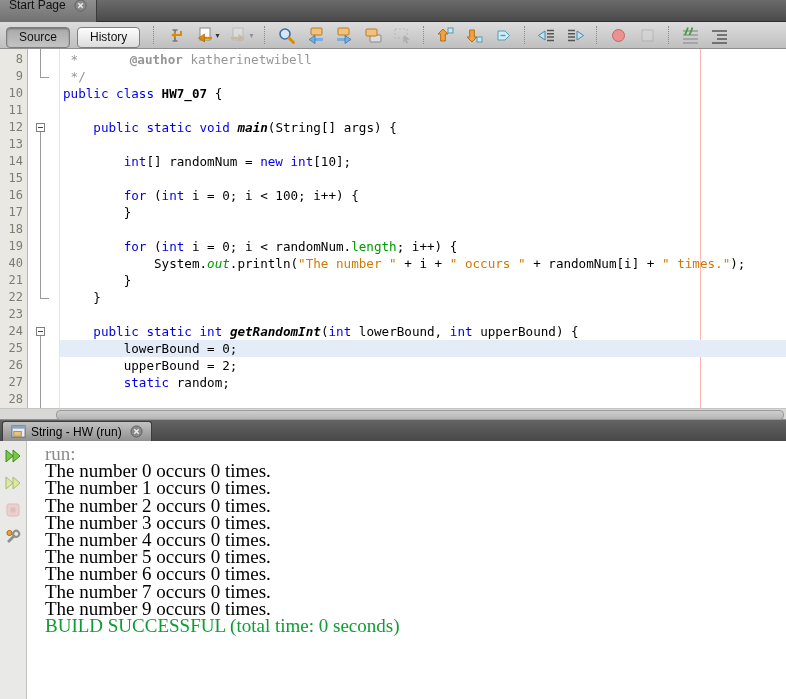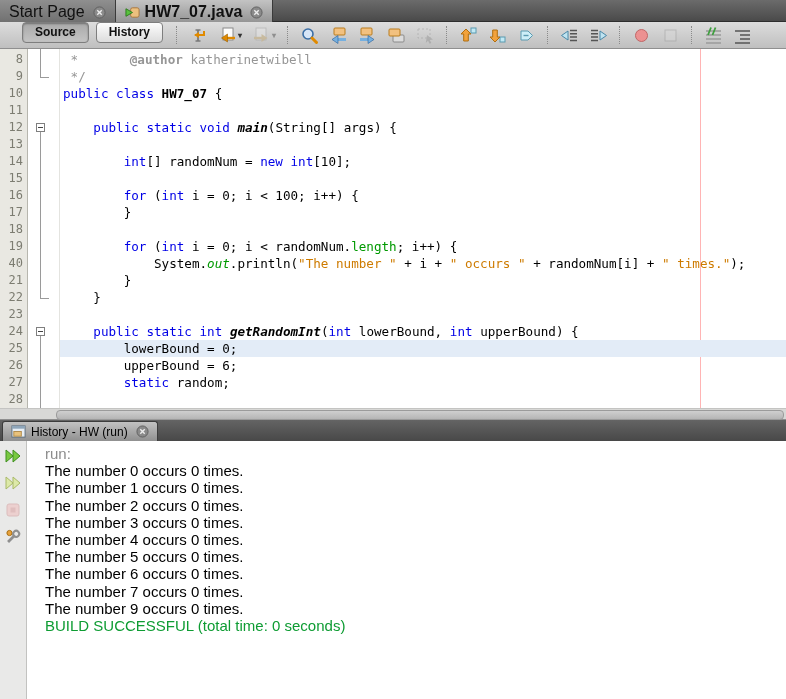--- a/index.html
+++ b/index.html
@@ -1,31 +1,31 @@
 <!DOCTYPE html>
 <html style="--kw: #0000e6; --str: #ce7b00; --com: #969696; --fld: #009900; --hl: #e3ecf7; --margin: #ffb4b4; --succ: #0e9c33; --info: #8c8c8c;"><head>
 <meta charset="utf-8">
 <style>
   html,body{margin:0;padding:0;background:#fff;}
   body{width:786px;height:699px;overflow:hidden;font-family:"Liberation Sans",sans-serif;-webkit-font-smoothing:antialiased;}
   .window{position:relative;width:786px;height:699px;display:flex;flex-direction:column;background:#fff;}
 
   
   .doc-tabbar{height:21px;background:linear-gradient(#6b6b6b,#4a4a4a);display:flex;align-items:stretch;border-bottom:1px solid #2e2e2e;flex:0 0 auto;}
-  .doc-tab{display:flex;align-items:center;gap:5px;padding:12px 9px;font-size:16px;color:#111;
+  .doc-tab{display:flex;align-items:flex-end;gap:5px;padding:12px 9px;font-size:12px;color:#111;
            background:linear-gradient(#8f8f8f,#6e6e6e);border-right:1px solid #3a3a3a;cursor:default;}
   .doc-tab.active{background:linear-gradient(#c3c3c3,#919191);font-weight:bold;}
   .doc-tab .tab-ic{width:15px;height:15px;display:inline-block;}
   .doc-tab .tab-ic svg{width:15px;height:15px;display:block;}
   .tab-close{width:13px;height:13px;display:inline-block;margin-left:3px;}
   .tab-close svg{width:13px;height:13px;display:block;}
 
   
   .editor-toolbar{height:26px;background:linear-gradient(#dddddd,#bfbfbf);border-bottom:1px solid #8f8f8f;
-                  display:flex;align-items:flex-start;padding:0 22px;flex:0 0 auto;font-weight:bold;}
+                  display:flex;align-items:flex-end;padding:0 6px;flex:0 0 auto;}
   .seg-btn{font-size:12px;color:#111;padding:2px 12px 3px;border:1px solid #7e7e7e;border-radius:4px;
            background:linear-gradient(#fdfdfd,#dcdcdc);margin-right:7px;cursor:default;}
   .seg-btn.pressed{background:linear-gradient(#a9a9a9,#c4c4c4);box-shadow:inset 0 1px 2px rgba(0,0,0,.35);}
   #tb-icons{display:flex;align-items:center;height:100%;}
   .tb-btn{display:flex;align-items:center;padding:1px 3px;margin:0 2px;border-radius:3px;}
   .tb-btn .tb-ic{width:19px;height:19px;display:inline-block;}
   .tb-btn .tb-ic svg{width:19px;height:19px;display:block;}
   .tb-btn.disabled{opacity:.4;}
   .caret{font-size:8px;color:#333;margin-left:1px;}
   .tb-sep{width:1px;height:18px;border-left:1px dotted #8a8a8a;margin:0 6px;}
@@ -66,48 +66,33 @@
   .out-tab .tab-ic{width:15px;height:15px;display:inline-block;}
   .out-tab .tab-ic svg{width:15px;height:15px;display:block;}
 
   
   .output{flex:1;display:flex;background:#fff;overflow:hidden;}
   .out-toolbar{width:27px;background:#e9e9e8;border-right:1px solid #c2c2c0;display:flex;flex-direction:column;
                align-items:center;padding-top:5px;gap:7px;flex:0 0 auto;box-sizing:border-box;}
   .out-btn{width:20px;height:20px;display:flex;align-items:center;justify-content:center;}
   .out-btn svg{width:18px;height:18px;display:block;}
   .out-btn.disabled{opacity:.55;}
-  .out-content{flex:1;padding:4px 0 0 18px;font-family:Liberation Sans, sans-serif;font-size:15px;overflow:hidden;}
+  .out-content{flex:1;padding:4px 0 0 18px;font-family:Liberation Serif, serif;font-size:19px;overflow:hidden;}
   .out-line{height:17.2px;line-height:17.2px;white-space:pre;color:#000;}
   .out-line.info{color:var(--info);}
   .out-line.success{color:var(--succ);}
 </style>
 </head>
 <body>
 
 <div class="window">
 
   <div class="doc-tabbar" id="doc-tabs">
       <div class="doc-tab">
         <span>Start Page</span>
-        <span class="tab-close">
-          <svg viewBox="0 0 14 14">
-            <circle cx="7" cy="7" r="6" fill="#8a8a8a" stroke="#5e5e5e"></circle>
-            <path d="M4.6 4.6 L9.4 9.4 M9.4 4.6 L4.6 9.4" stroke="#ededed" stroke-width="1.5"></path>
-          </svg>
-        </span>
-      </div>
-      <div class="doc-tab active">
-        <span class="tab-ic">
-          <svg viewBox="0 0 16 16">
-            <rect x="6" y="3" width="9" height="10" rx="2" fill="#ecc07e" stroke="#a8743c"></rect>
-            <path d="M1 4 L8 8 L1 12 Z" fill="#59c23f" stroke="#2d7a1c"></path>
-          </svg>
-        </span>
-        <span>HW7_07.java</span>
         <span class="tab-close">
           <svg viewBox="0 0 14 14">
             <circle cx="7" cy="7" r="6" fill="#8a8a8a" stroke="#5e5e5e"></circle>
             <path d="M4.6 4.6 L9.4 9.4 M9.4 4.6 L4.6 9.4" stroke="#ededed" stroke-width="1.5"></path>
           </svg>
         </span>
       </div>
     </div>
 
   <div class="editor-toolbar">
@@ -310,39 +295,39 @@
         <div class="row"><span class="tok-pln">        </span><span class="tok-kw">for</span><span class="tok-pln"> (</span><span class="tok-kw">int</span><span class="tok-pln"> i = 0; i &lt; 100; i++) {</span></div>
         <div class="row"><span class="tok-pln">        }</span></div>
         <div class="row"></div>
         <div class="row"><span class="tok-pln">        </span><span class="tok-kw">for</span><span class="tok-pln"> (</span><span class="tok-kw">int</span><span class="tok-pln"> i = 0; i &lt; randomNum.</span><span class="tok-fld">length</span><span class="tok-pln">; i++) {</span></div>
         <div class="row"><span class="tok-pln">            System.</span><span class="tok-fldi">out</span><span class="tok-pln">.println(</span><span class="tok-str">"The number "</span><span class="tok-pln"> + i + </span><span class="tok-str">" occurs "</span><span class="tok-pln"> + randomNum[i] + </span><span class="tok-str">" times."</span><span class="tok-pln">);</span></div>
         <div class="row"><span class="tok-pln">        }</span></div>
         <div class="row"><span class="tok-pln">    }</span></div>
         <div class="row"></div>
         <div class="row"><span class="tok-pln">    </span><span class="tok-kw">public</span><span class="tok-pln"> </span><span class="tok-kw">static</span><span class="tok-pln"> </span><span class="tok-kw">int</span><span class="tok-pln"> </span><span class="tok-mth">getRandomInt</span><span class="tok-pln">(</span><span class="tok-kw">int</span><span class="tok-pln"> lowerBound, </span><span class="tok-kw">int</span><span class="tok-pln"> upperBound) {</span></div>
         <div class="row hl"><span class="tok-pln">        lowerBound = 0;</span></div>
-        <div class="row"><span class="tok-pln">        upperBound = 6;</span></div>
+        <div class="row"><span class="tok-pln">        upperBound = 2;</span></div>
         <div class="row"><span class="tok-pln">        </span><span class="tok-kw">static</span><span class="tok-pln"> random;</span></div>
       </div>
   </div>
 
   <div class="hscroll">
     <div class="thumb"></div>
   </div>
 
   <div class="out-tabbar">
     <div class="out-tab">
       <span class="tab-ic">
           <svg viewBox="0 0 16 16">
             <rect x="1" y="2" width="14" height="12" fill="#e7eef5" stroke="#5a6b7a"></rect>
             <rect x="1" y="2" width="14" height="3" fill="#8fa6ba"></rect>
             <rect x="3" y="8" width="8" height="5" fill="#e9c27c" stroke="#b08a4a"></rect>
           </svg>
         </span>
-      <span>History - HW (run)</span>
+      <span>String - HW (run)</span>
       <span class="tab-close">
           <svg viewBox="0 0 14 14">
             <circle cx="7" cy="7" r="6" fill="#8a8a8a" stroke="#5e5e5e"></circle>
             <path d="M4.6 4.6 L9.4 9.4 M9.4 4.6 L4.6 9.4" stroke="#ededed" stroke-width="1.5"></path>
           </svg>
         </span>
     </div>
   </div>
 
   <div class="output">

